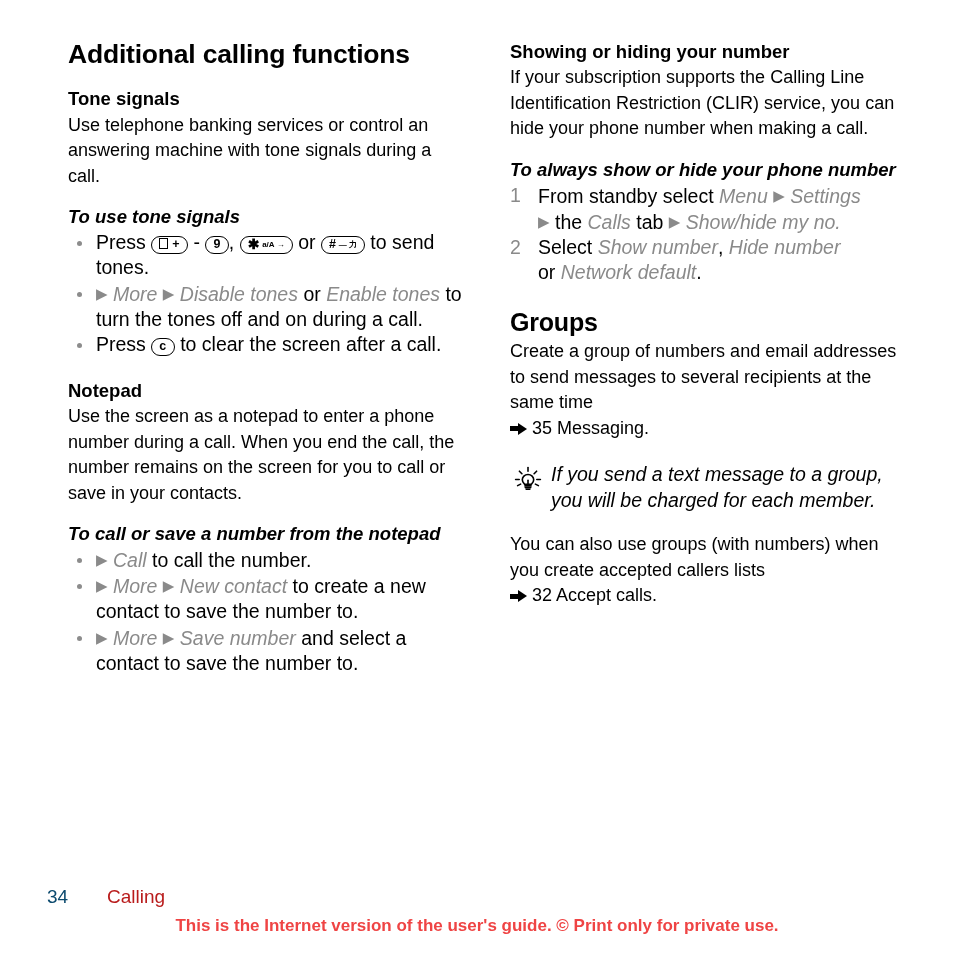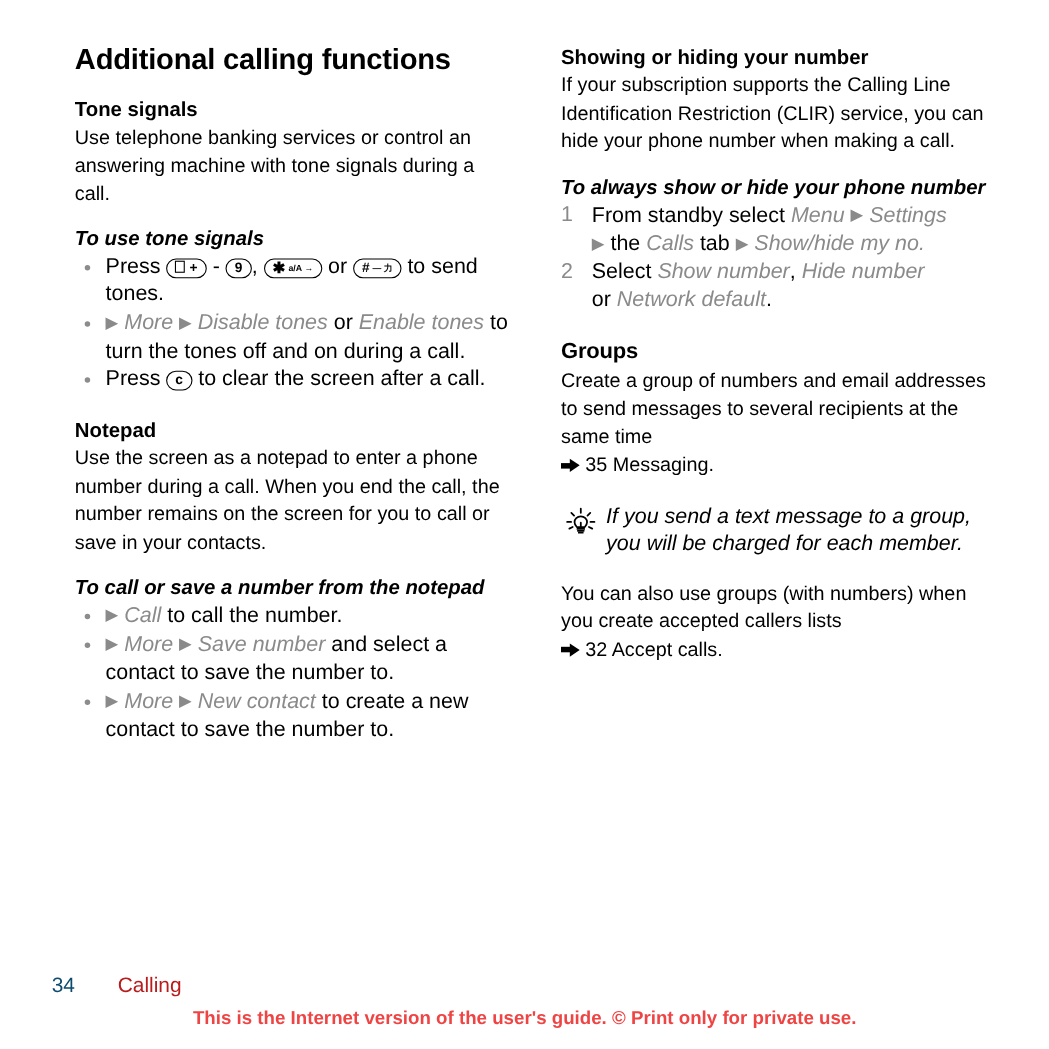--- a/index.html
+++ b/index.html
@@ -28,21 +28,21 @@
   .col-right { left: 510px; }
 
   h1.chapter {
     font-size: 26.5px;
     font-weight: bold;
     letter-spacing: -0.2px;
     margin: 0 0 18px 0;
     line-height: 1.1;
   }
   h2.section {
-    font-size: 20px;
+    font-size: 25px;
     font-weight: bold;
     letter-spacing: -0.2px;
     margin: 22px 0 3px 0;
     line-height: 1.15;
   }
   h3.sub {
     font-size: 18.5px;
     font-weight: bold;
     margin: 0 0 1px 0;
     line-height: 1.32;
@@ -269,29 +269,29 @@
     <ul class="bullets">
       <li>
         <span class="arr"></span>
         <span class="ui">Call</span>
         <span>to call the number.</span>
       </li>
       <li>
         <span class="arr"></span>
         <span class="ui">More</span>
         <span class="arr"></span>
+        <span class="ui">New contact</span>
+        <span>to create a new contact to save the number to.</span>
+      </li>
+      <li>
+        <span class="arr"></span>
+        <span class="ui">More</span>
+        <span class="arr"></span>
         <span class="ui">Save number</span>
         <span>and select a contact to save the number to.</span>
-      </li>
-      <li>
-        <span class="arr"></span>
-        <span class="ui">More</span>
-        <span class="arr"></span>
-        <span class="ui">New contact</span>
-        <span>to create a new contact to save the number to.</span>
       </li>
     </ul>
   </div>
 
   <div class="col col-right">
 
     <h3 class="sub" style="margin-top:0">Showing or hiding your number</h3>
     <p class="body">If your subscription supports the Calling Line Identification Restriction (CLIR) service, you can hide your phone number when making a call.</p>
 
     <h4 class="proc">To always show or hide your phone number</h4>

